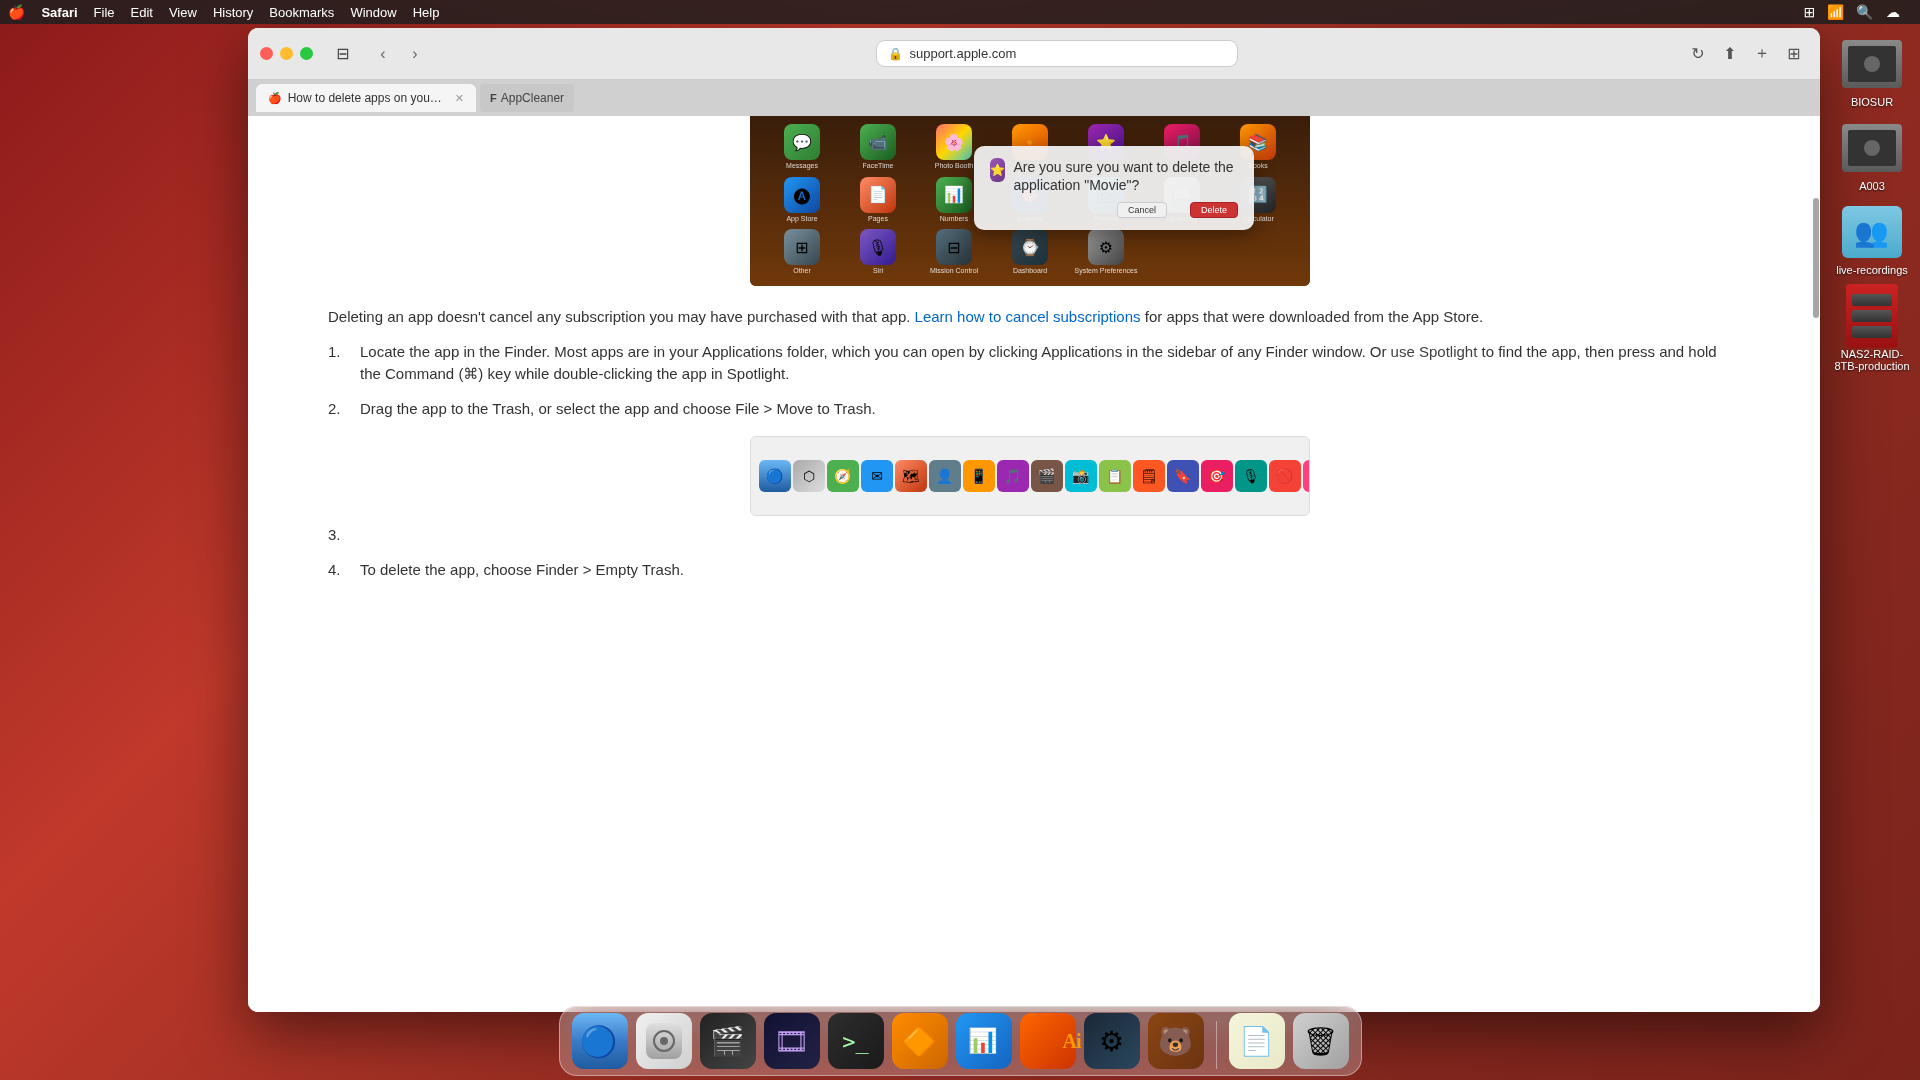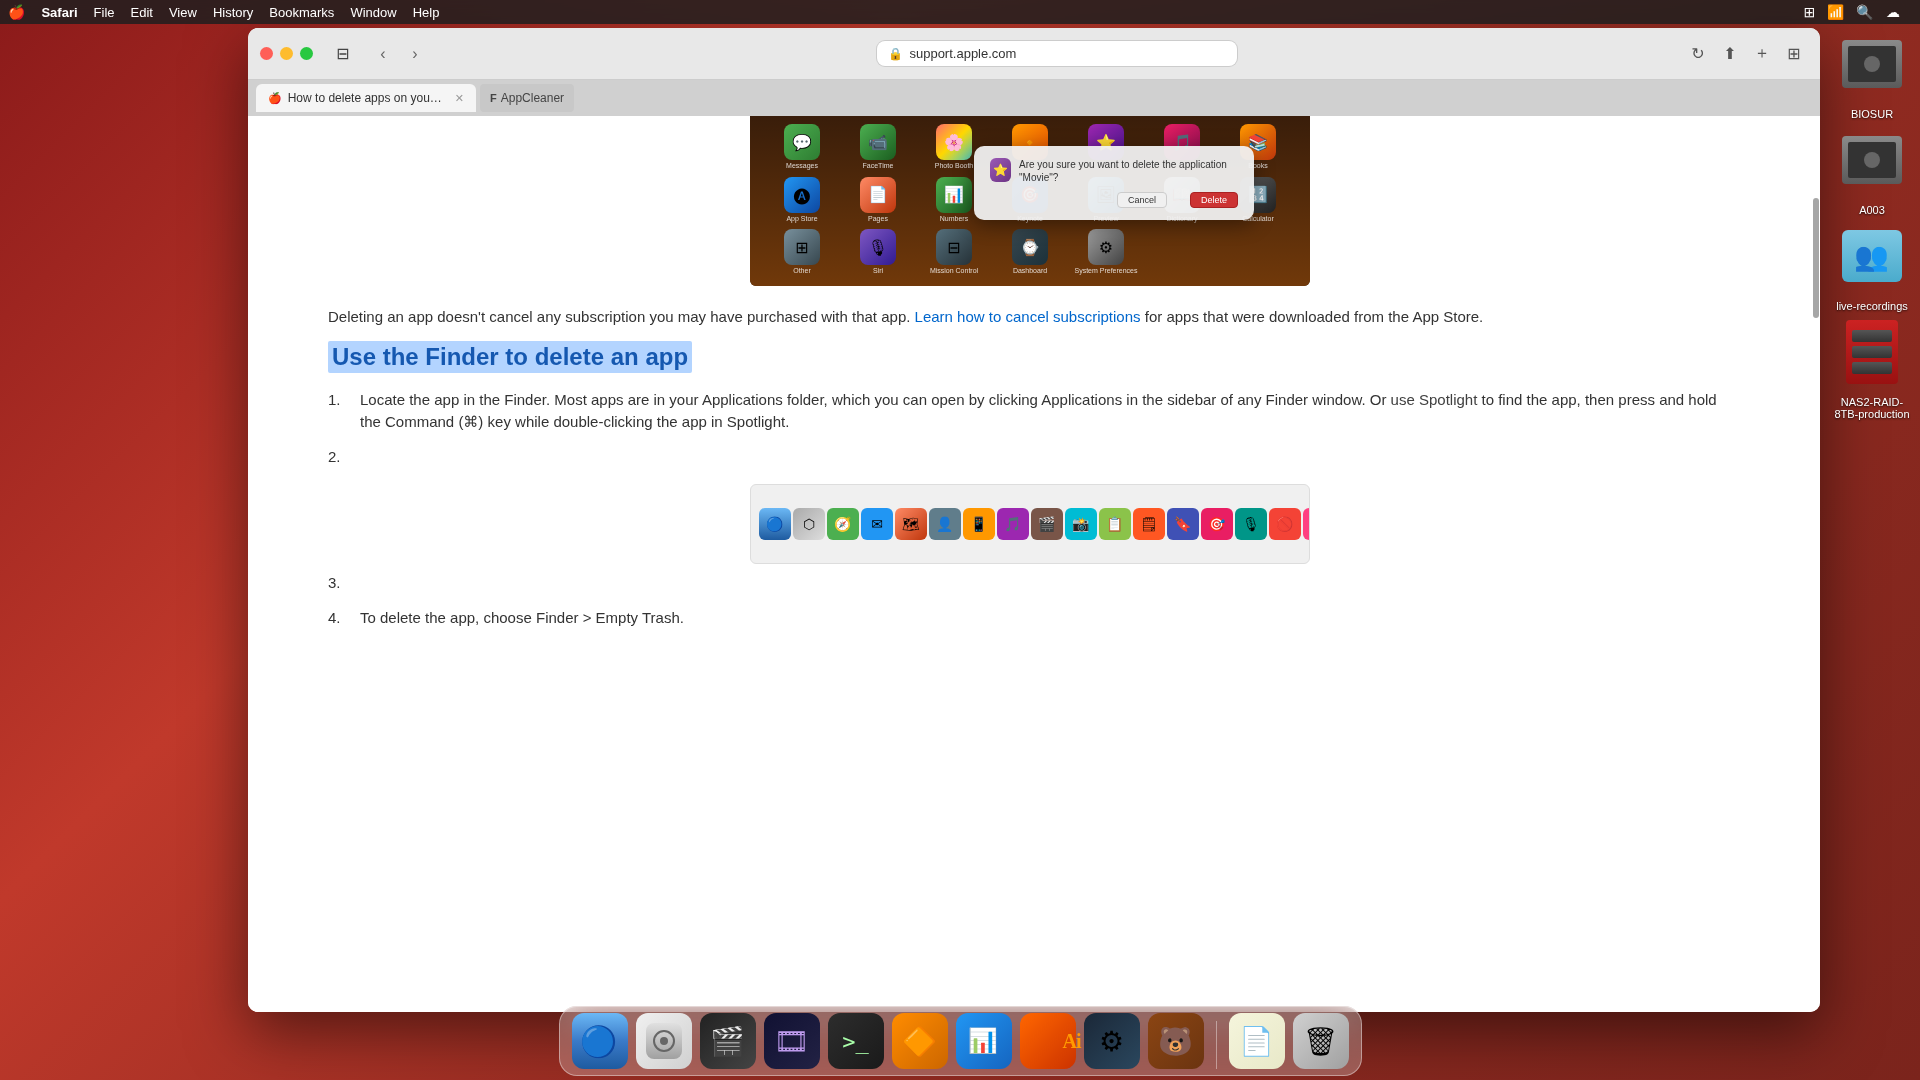--- a/index.html
+++ b/index.html
@@ -77,21 +77,21 @@
       flex-direction: column;
       gap: 8px;
       z-index: 50;
     }
 
     .drive-item {
       width: 80px;
       display: flex;
       flex-direction: column;
       align-items: center;
-      gap: 12px;
+      gap: 0;
       cursor: pointer;
     }
 
     .drive-icon {
       width: 64px;
       height: 64px;
       display: flex;
       align-items: center;
       justify-content: center;
     }
@@ -417,21 +417,21 @@
       background: linear-gradient(135deg, #9B59B6, #6C3483);
       border-radius: 6px;
       display: flex;
       align-items: center;
       justify-content: center;
       color: white;
       font-size: 12px;
     }
 
     .dialog-text {
-      font-size: 10px;
+      font-size: 14px;
       color: #333;
       line-height: 1.3;
     }
 
     .dialog-buttons {
       display: flex;
       gap: 23px;
       justify-content: flex-end;
     }
 
@@ -827,33 +827,33 @@
         </div>
       </div>
 
       <div class="text-section">
         <p class="subscription-text">
           <span>Deleting an app doesn't cancel any subscription you may have purchased with that app.</span>
           <a class="link-text">Learn how to cancel subscriptions</a>
           <span> for apps that were downloaded from the App Store.</span>
         </p>
 
-        <h2 class="section-heading highlighted">Use the Finder to delete an app</h2>
 
         <ol class="numbered-list">
           <li>
             <span class="list-num">1.</span>
             <span class="list-text">
               <span>Locate the app in the Finder. Most apps are in your Applications folder, which you can open by clicking Applications in the sidebar of any Finder window. Or</span>
               <a class="link-text">use Spotlight</a>
               <span> to find the app, then press and hold the Command (⌘) key while double-clicking the app in Spotlight.</span>
             </span>
           </li>
           <li>
             <span class="list-num">2.</span>
+            <span class="list-text">Drag the app to the Trash, or select the app and choose File &gt; Move to Trash.</span>
           </li>
         </ol>
 
         
         <div class="dock-screenshot">
           <div class="dock-icons-row">
             <div class="dock-icon-mini" style="background:linear-gradient(180deg,#6BB8F5,#1E5BA0);">🔵</div>
             <div class="dock-icon-mini" style="background:linear-gradient(135deg,#aaa,#ddd);">⬡</div>
             <div class="dock-icon-mini" style="background:#4CAF50;">🧭</div>
             <div class="dock-icon-mini" style="background:#2196F3;">✉</div>

